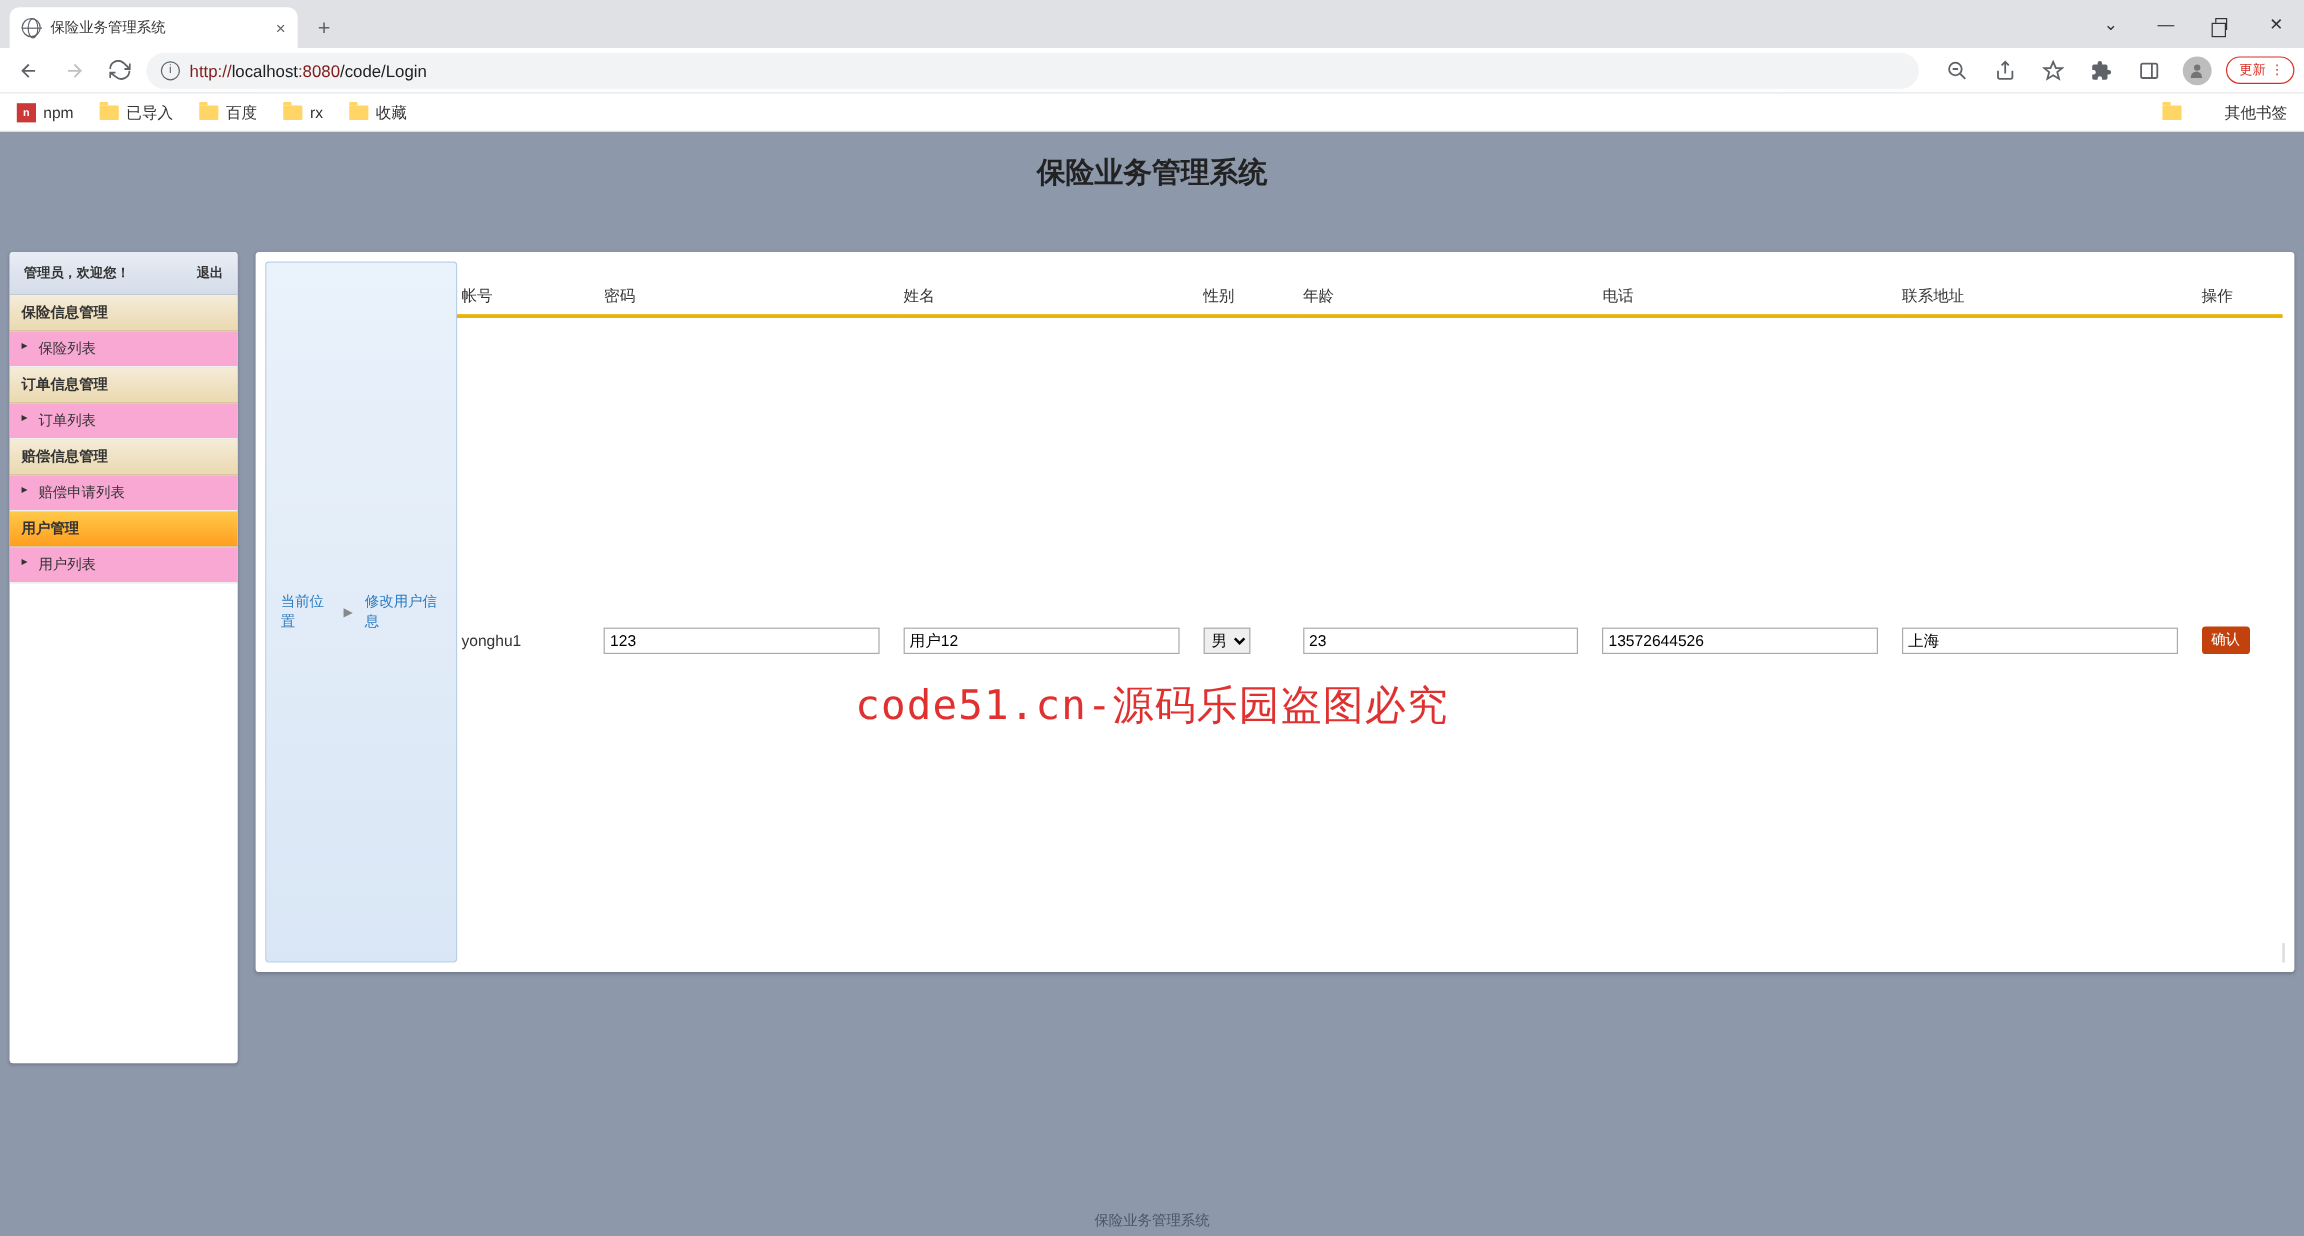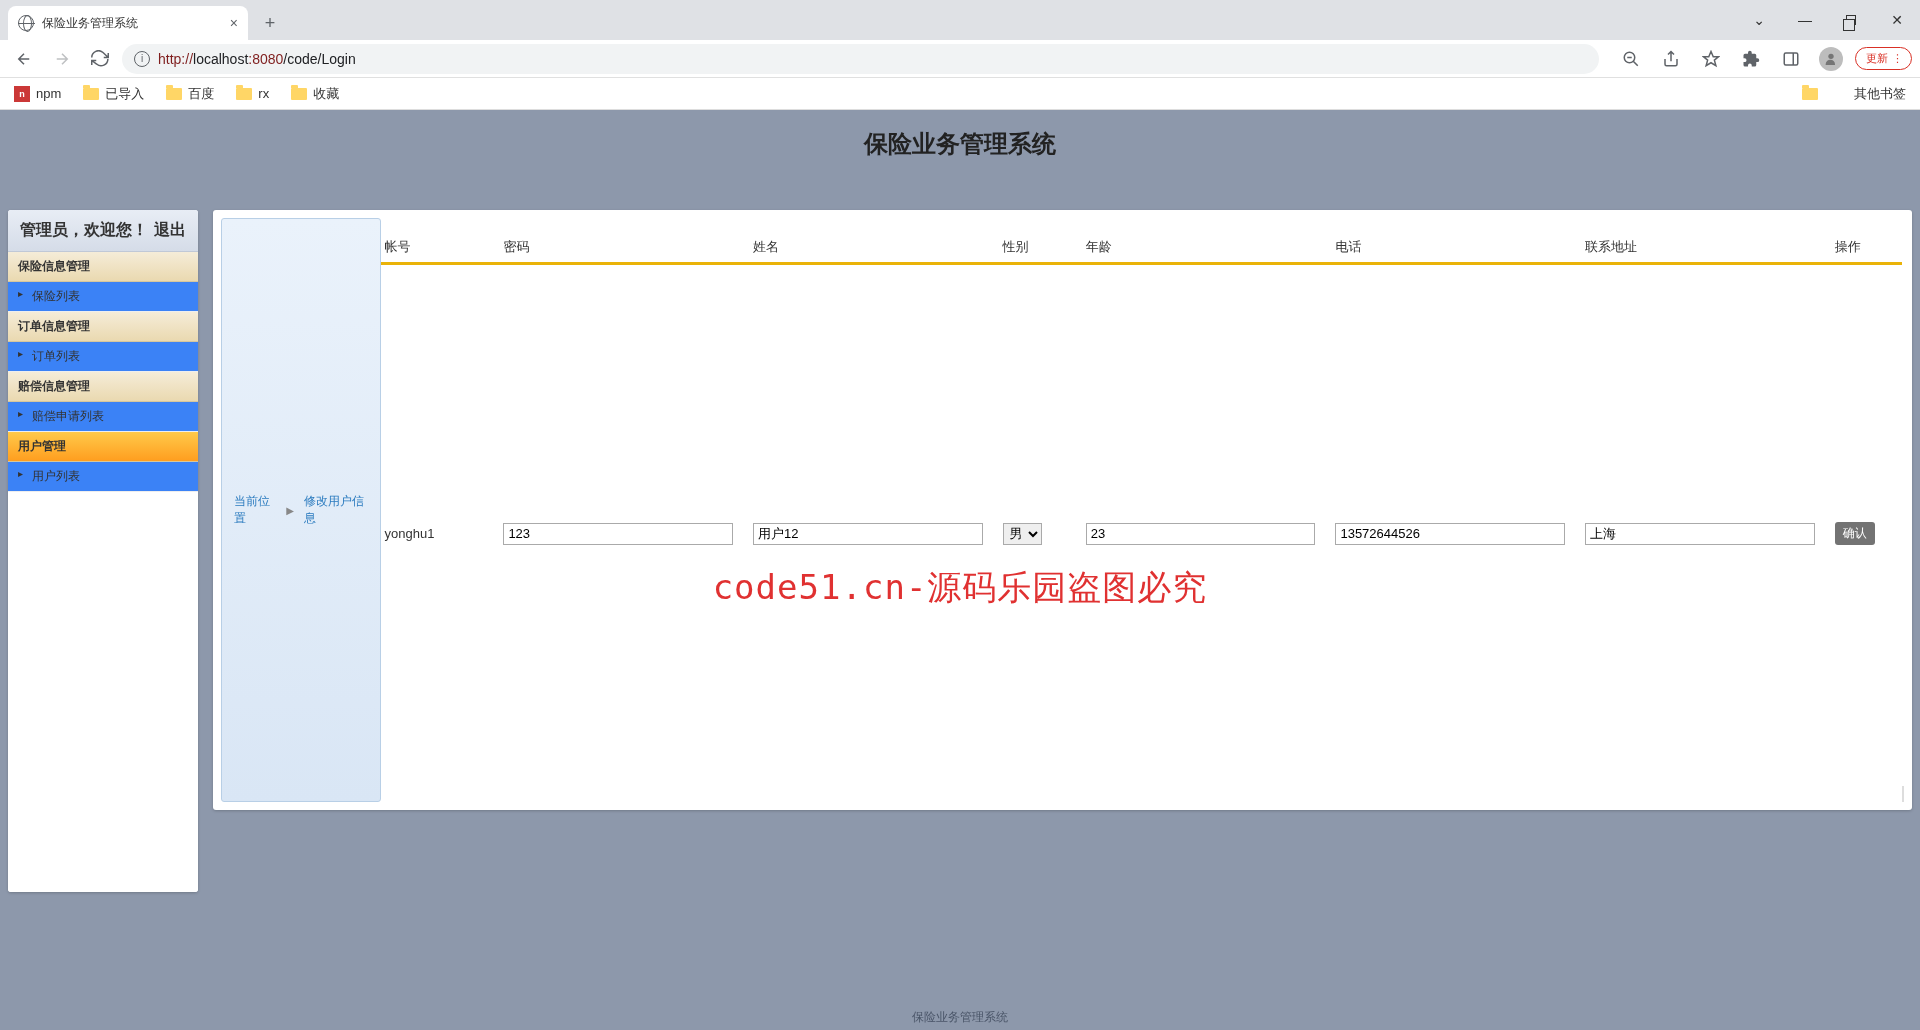--- a/index.html
+++ b/index.html
@@ -37,37 +37,37 @@
 .bm-npm { width:16px; height:16px; background:#cb3837; color:#fff; font-size:9px; display:flex; align-items:center; justify-content:center; font-weight:bold; }
 .bm-other { margin-left:auto;gap:36px; }
 
 
 .app { height:920px; background:#8d98ab; position:relative; }
 .app-title { text-align:center; font-size:24px; font-weight:bold; color:#222; padding:18px 0 50px; }
 
 .body-wrap { display:flex; padding:0 8px; gap:15px; }
 
 .sidebar { width:190px; background:#fff; border-radius:3px; overflow:hidden; box-shadow:0 1px 3px rgba(0,0,0,0.2); }
-.sb-welcome { background:linear-gradient(#e8edf5,#d5dce8); padding:10px 12px; font-size:16px; font-weight:bold; color:#333; display:flex; justify-content:space-between; border-bottom:1px solid #c0c8d6; }
+.sb-welcome { background:linear-gradient(#e8edf5,#d5dce8); padding:10px 12px; font-size:11px; font-weight:bold; color:#333; display:flex; justify-content:space-between; border-bottom:1px solid #c0c8d6; }
 .sb-head { background:linear-gradient(#f5ecd8,#ead9b0); padding:6px 10px; font-size:12px; color:#333; font-weight:bold; border-bottom:1px solid #d6c79e; }
 .sb-head.active { background:linear-gradient(#ffc94a,#ff9e1f); color:#333; }
-.sb-item { padding:6px 10px 6px 24px; font-size:12px; color:#333; background:#3b82f6; border-bottom:1px solid #eee; position:relative; }
+.sb-item { padding:6px 10px 6px 24px; font-size:12px; color:#333; background:#f9a8d4; border-bottom:1px solid #eee; position:relative; }
 .sb-item:before { content:"▸"; position:absolute; left:10px; font-size:10px; }
 .sb-blank { flex:1; background:#fff; min-height:400px; }
 
 .main { flex:1; background:#fff; border-radius:3px; padding:8px; box-shadow:0 1px 3px rgba(0,0,0,0.2); display:flex; height:600px; }
 .crumb { background:linear-gradient(#eaf2fb,#d9e6f5); border:1px solid #b8cfe6; border-radius:3px; padding:6px 12px; font-size:12px; color:#2b7bbf; display:flex; align-items:center; gap:10px; }
 .crumb-sep { color:#888; font-size:10px; }
 
 .tbl { width:100%; border-collapse:collapse; margin-top:14px; font-size:13px; }
 .tbl th { text-align:left; font-weight:normal; padding:6px 4px; border-bottom:3px solid #eab308; color:#333; }
 .tbl td { padding:6px 4px; color:#333; }
 .tbl input[type=text] { width:95%; border:1px solid #aaa; padding:2px 4px; font-size:13px; height:22px; }
 .tbl select { border:1px solid #aaa; padding:1px 2px; font-size:13px; height:22px; }
-.btn-ok { background:#737373; color:#fff; border:none; padding:3px 8px; font-size:12px; border-radius:3px; }
+.btn-ok { background:#c2410c; color:#fff; border:none; padding:3px 8px; font-size:12px; border-radius:3px; }
 
 .scroll-x { margin-top:auto; height:16px; background:#f1f1f1; border:1px solid #ddd; position:relative; }
 .scroll-x:before { content:""; position:absolute; left:14px; right:14px; top:2px; bottom:2px; background:#c7c7c7; border-radius:2px; }
 
 .watermark { position:absolute; left:50%; top:52%; transform:translate(-50%,-50%); font-size:34px; color:#e03131; font-family:monospace; letter-spacing:1px; pointer-events:none; }
 .footer { position:absolute; bottom:0; left:0; right:0; text-align:center; font-size:12px; color:#4a5568; padding:4px; }
 </style>
 </head>
 <body>
 

